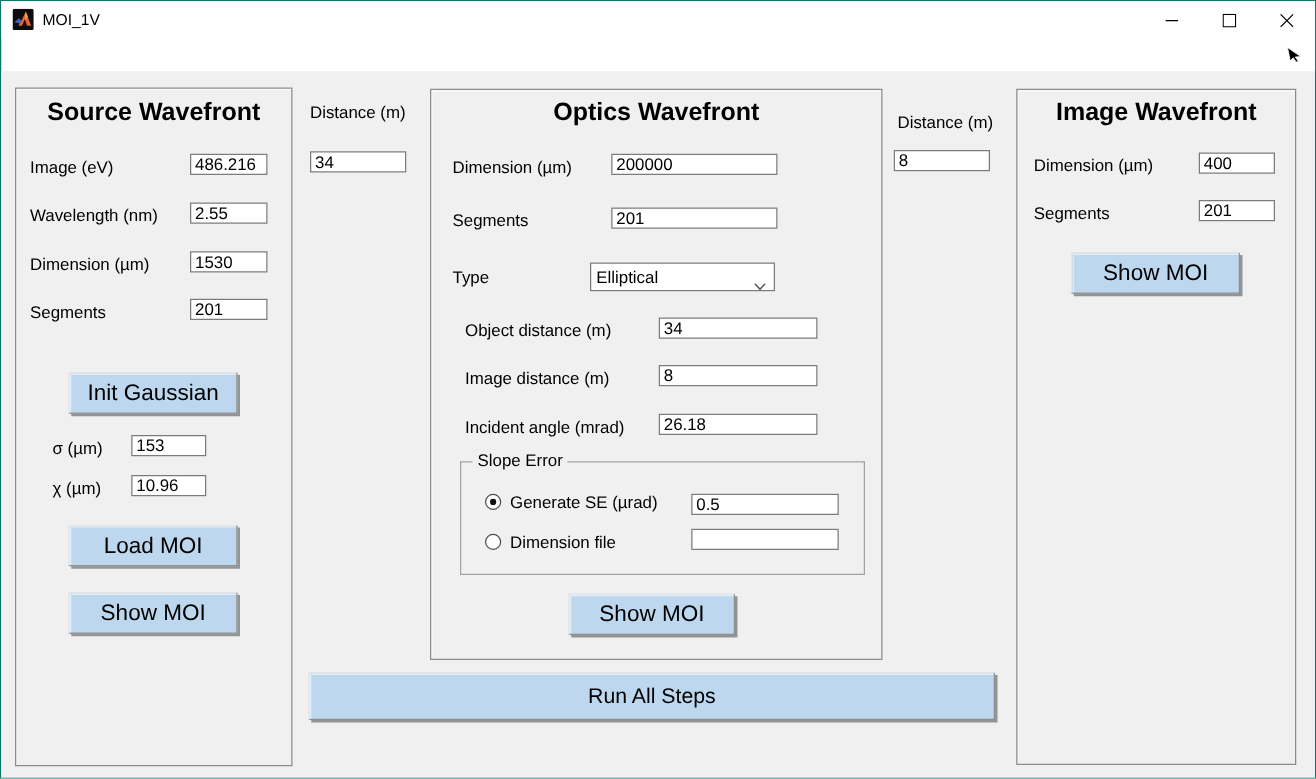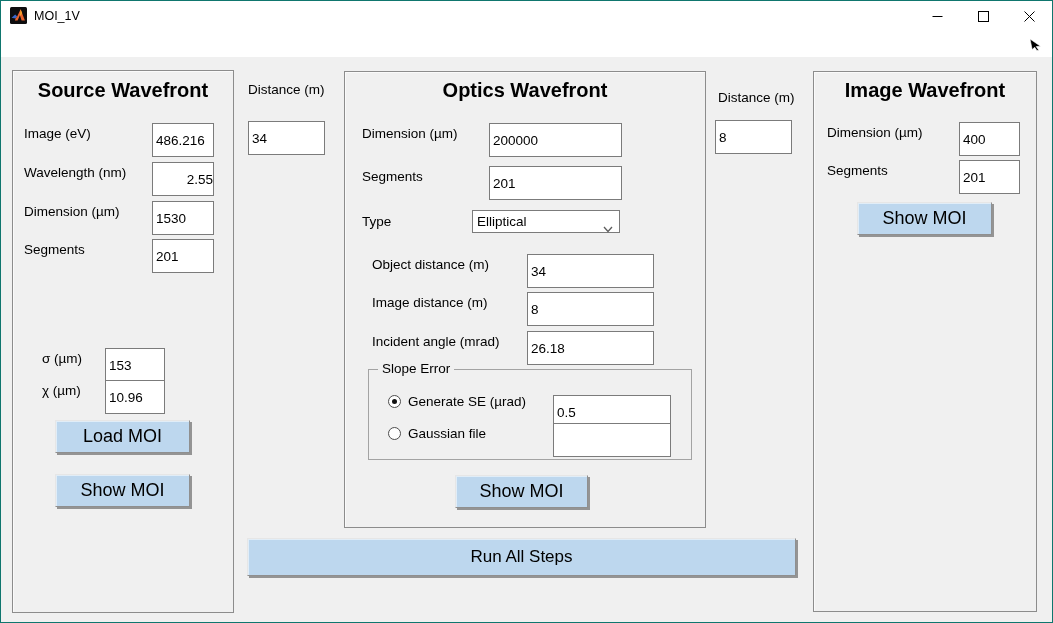--- a/index.html
+++ b/index.html
@@ -26,21 +26,21 @@
   .menu-item { font-size:12.5px; color:#000; padding:4px 9px; }
   
   .client { position:absolute; top:56px; left:0; right:0; bottom:0; background:#f0f0f0; }
   .panel {
     position:absolute; box-sizing:border-box; border:1px solid #8c8c8c;
     box-shadow:inset 1px 1px 0 #fafafa; background:#f0f0f0;
   }
   .panel-title { position:absolute; left:0; right:0; text-align:center; font-size:20px; font-weight:bold; color:#000; white-space:nowrap; }
   .lbl { position:absolute; font-size:13.5px; color:#000; line-height:21px; white-space:nowrap; }
   .tb {
-    position:absolute; box-sizing:border-box; height:34px; border:1px solid #7b7b7b; background:#ffffff;
+    position:absolute; box-sizing:border-box; height:17px; border:1px solid #7b7b7b; background:#ffffff;
     font-family:"Liberation Sans","DejaVu Sans",sans-serif; font-size:13.5px; color:#000; padding:0 0 0 3px; outline:none;
   }
   .btn {
     position:absolute; box-sizing:border-box; background:#bdd7ee;
     border:1px solid #8f8f8f; border-top-color:#e6e6e6; border-left-color:#e6e6e6;
     box-shadow:2px 2px 0 #949494, inset 1px 1px 0 rgba(255,255,255,0.55);
     display:flex; align-items:center; justify-content:center;
     font-size:18px; color:#000; cursor:default; white-space:nowrap;
   }
   .btn.big { font-size:17px; }
@@ -102,28 +102,29 @@
 
   <div class="client">
 
     <div class="panel" style="left:11px; top:13px; width:222px; height:543px;">
       <div class="panel-title" style="top:8px;">Source Wavefront</div>
 
       <div class="lbl" style="left:11px; top:52px;">Image (eV)</div>
       <input class="tb" style="left: 139px; top: 52px; width: 62px;" value="486.216">
 
       <div class="lbl" style="left:11px; top:91px;">Wavelength (nm)</div>
-      <input class="tb" style="left: 139px; top: 91px; width: 62px; text-align: right;" value="2.55">
+      <input class="tb" style="left: 139px; top: 91px; width: 62px;" value="2.55">
 
       <div class="lbl" style="left:11px; top:130px;">Dimension (µm)</div>
       <input class="tb" style="left: 139px; top: 130px; width: 62px;" value="1530">
 
       <div class="lbl" style="left:11px; top:168px;">Segments</div>
       <input class="tb" style="left: 139px; top: 168px; width: 62px;" value="201">
 
+      <div class="btn" style="left:42px; top:227px; width:135px; height:33px;">Init Gaussian</div>
 
       <div class="lbl" style="left:29px; top:277px;">σ (µm)</div>
       <input class="tb" style="left: 92px; top: 277px; width: 60px;" value="153">
 
       <div class="lbl" style="left:29px; top:309px;">χ (µm)</div>
       <input class="tb" style="left: 92px; top: 309px; width: 60px;" value="10.96">
 
       <div class="btn" style="left:42px; top:349px; width:135px; height:33px;">Load MOI</div>
       <div class="btn" style="left:42px; top:403px; width:135px; height:33px;">Show MOI</div>
     </div>
@@ -162,21 +163,21 @@
       <div class="groupbox" style="left:23px; top:297px; width:324px; height:91px;">
         <div class="group-legend">Slope Error</div>
 
         <span class="radio" style="left:19px; top:25px;" data-checked="true">
             <span class="dot"></span>
           </span>
         <div class="lbl" style="left:39px; top:21px;">Generate SE (µrad)</div>
         <input class="tb" style="left: 184px; top: 4px; width: 118px; margin-top: 21px;" value="0.5">
 
         <span class="radio" style="left:19px; top:57px;" data-checked="false"></span>
-        <div class="lbl" style="left:39px; top:53px;">Gaussian file</div>
+        <div class="lbl" style="left:39px; top:53px;">Dimension file</div>
         <input class="tb" style="left: 184px; top: 53px; width: 118px;" value="">
       </div>
 
       <div class="btn" style="left:110px; top:403px; width:133px; height:33px;">Show MOI</div>
     </div>
 
     <div class="lbl" style="left:717px; top:30px;">Distance (m)</div>
     <input class="tb" style="left: 714px; top: 63px; width: 77px;" value="8">
 
     <div class="panel" style="left:812px; top:14px; width:224px; height:541px;">

